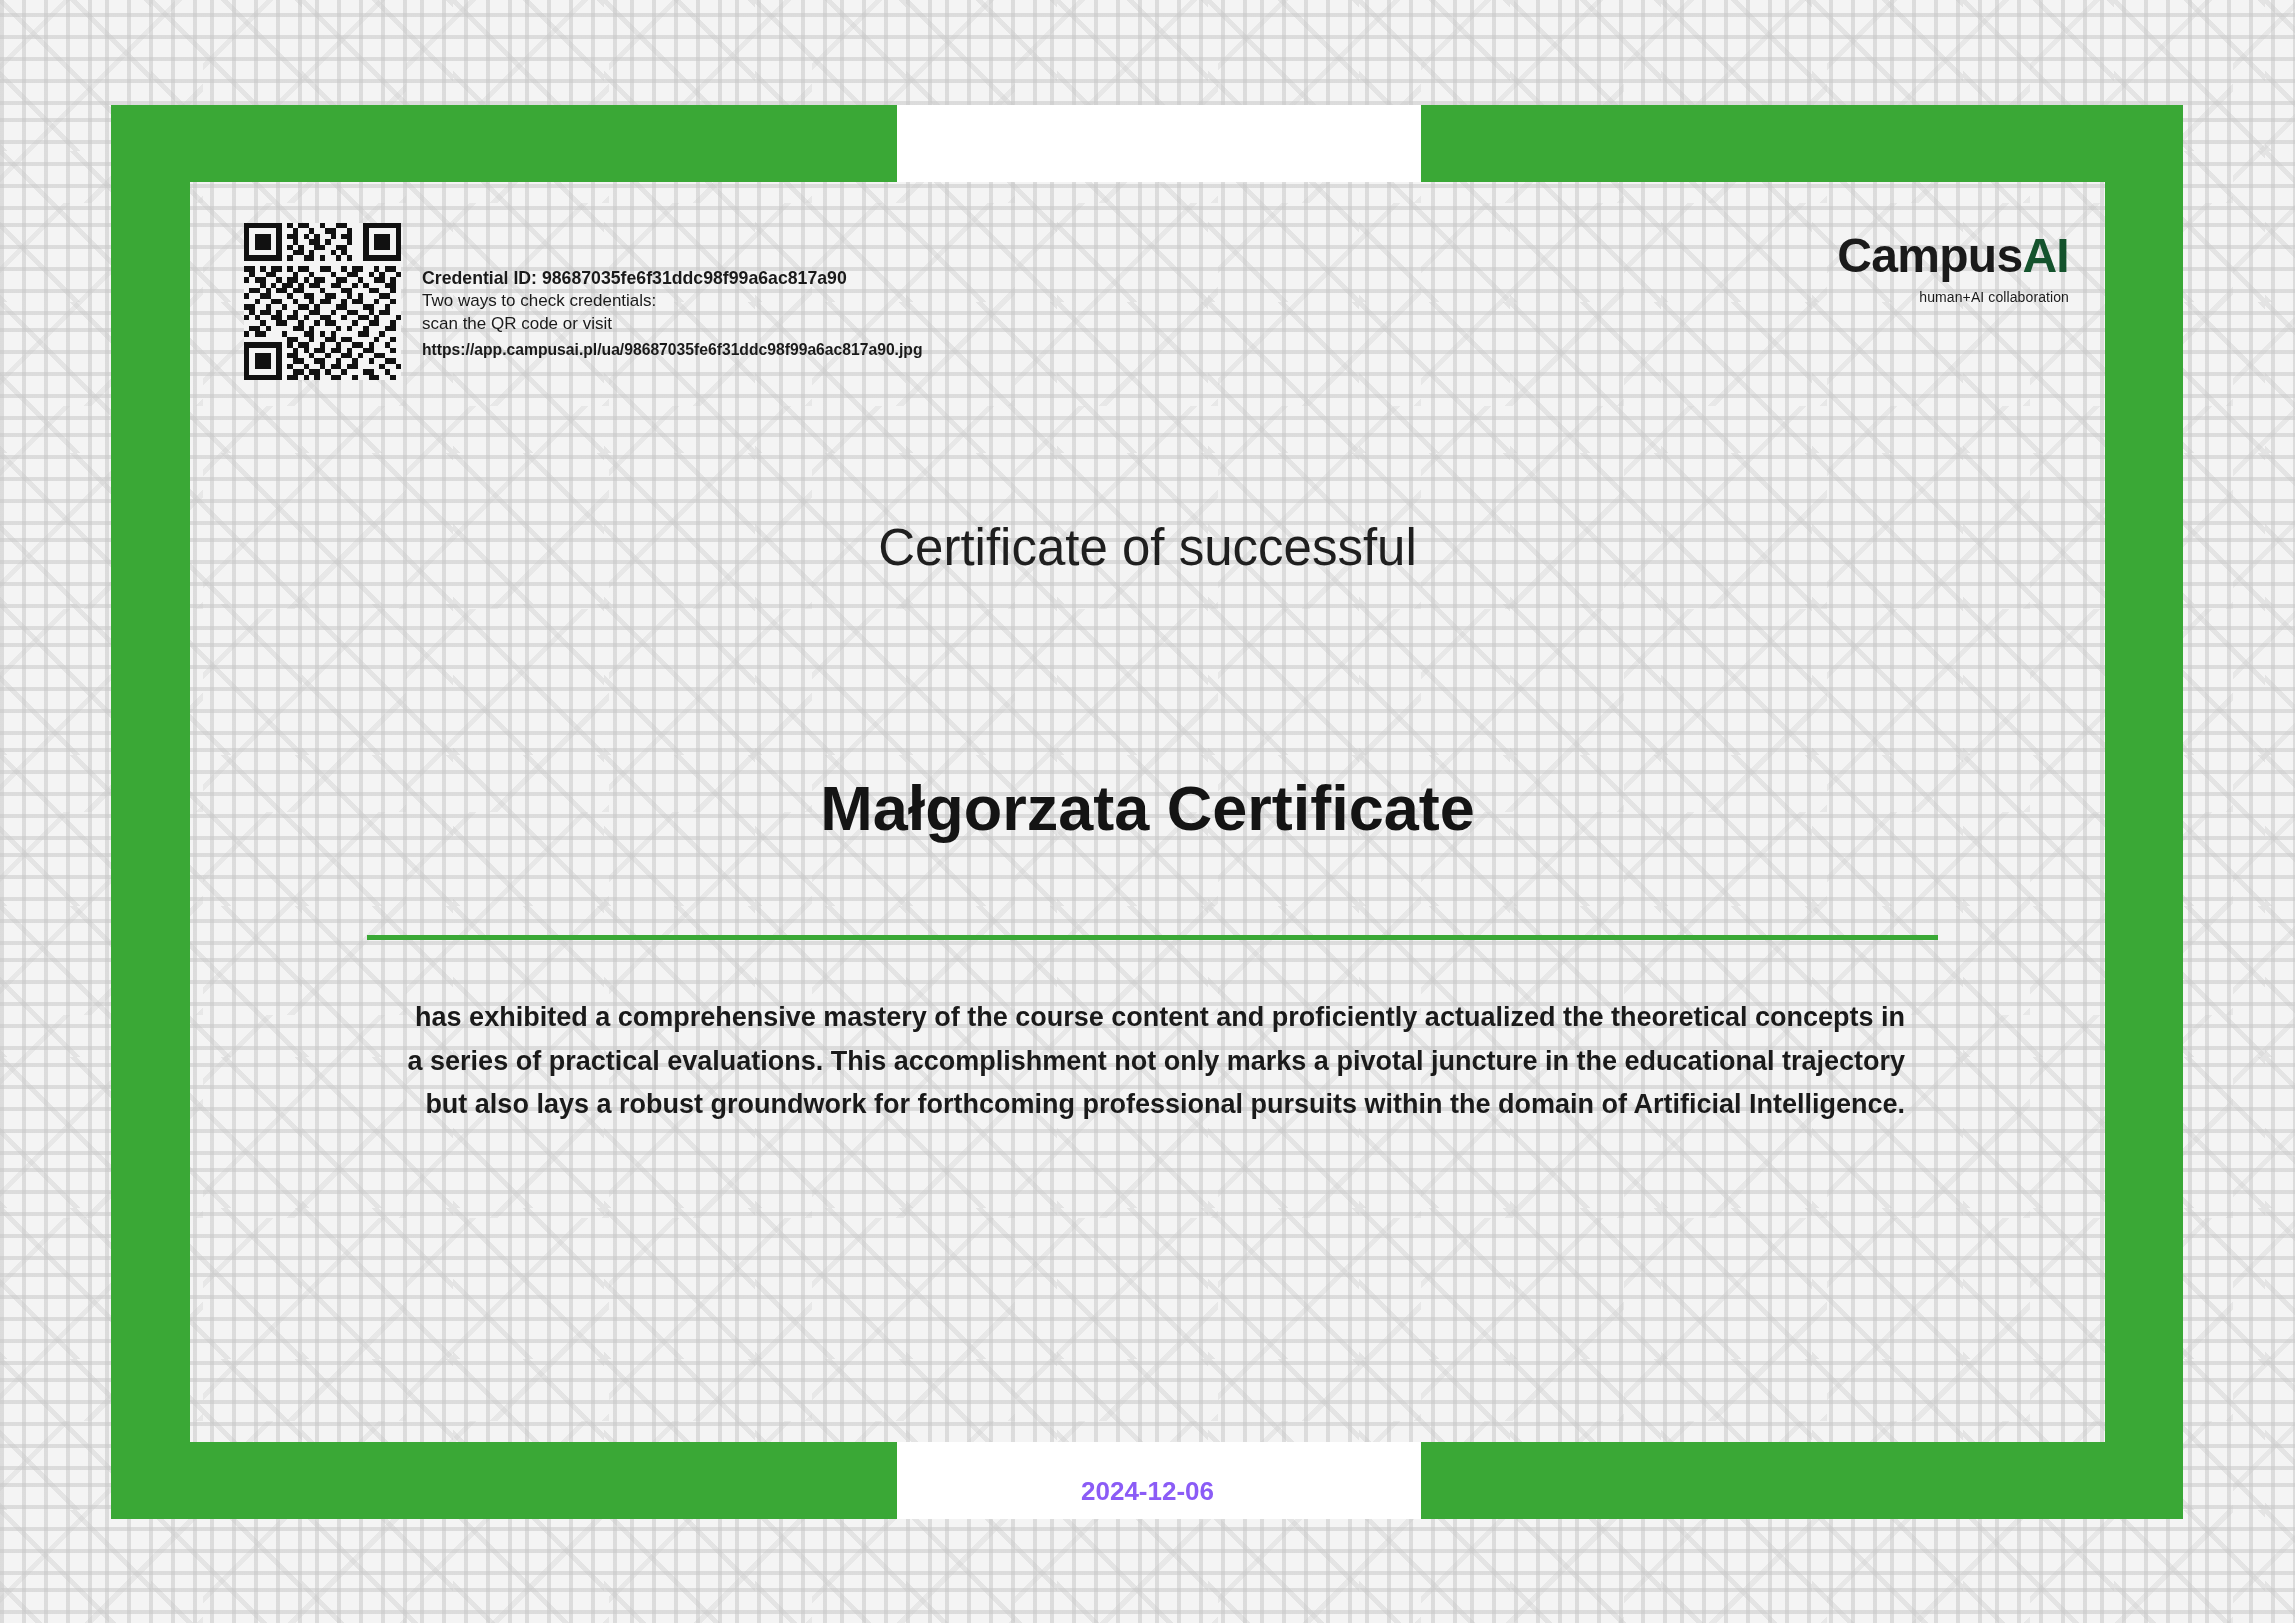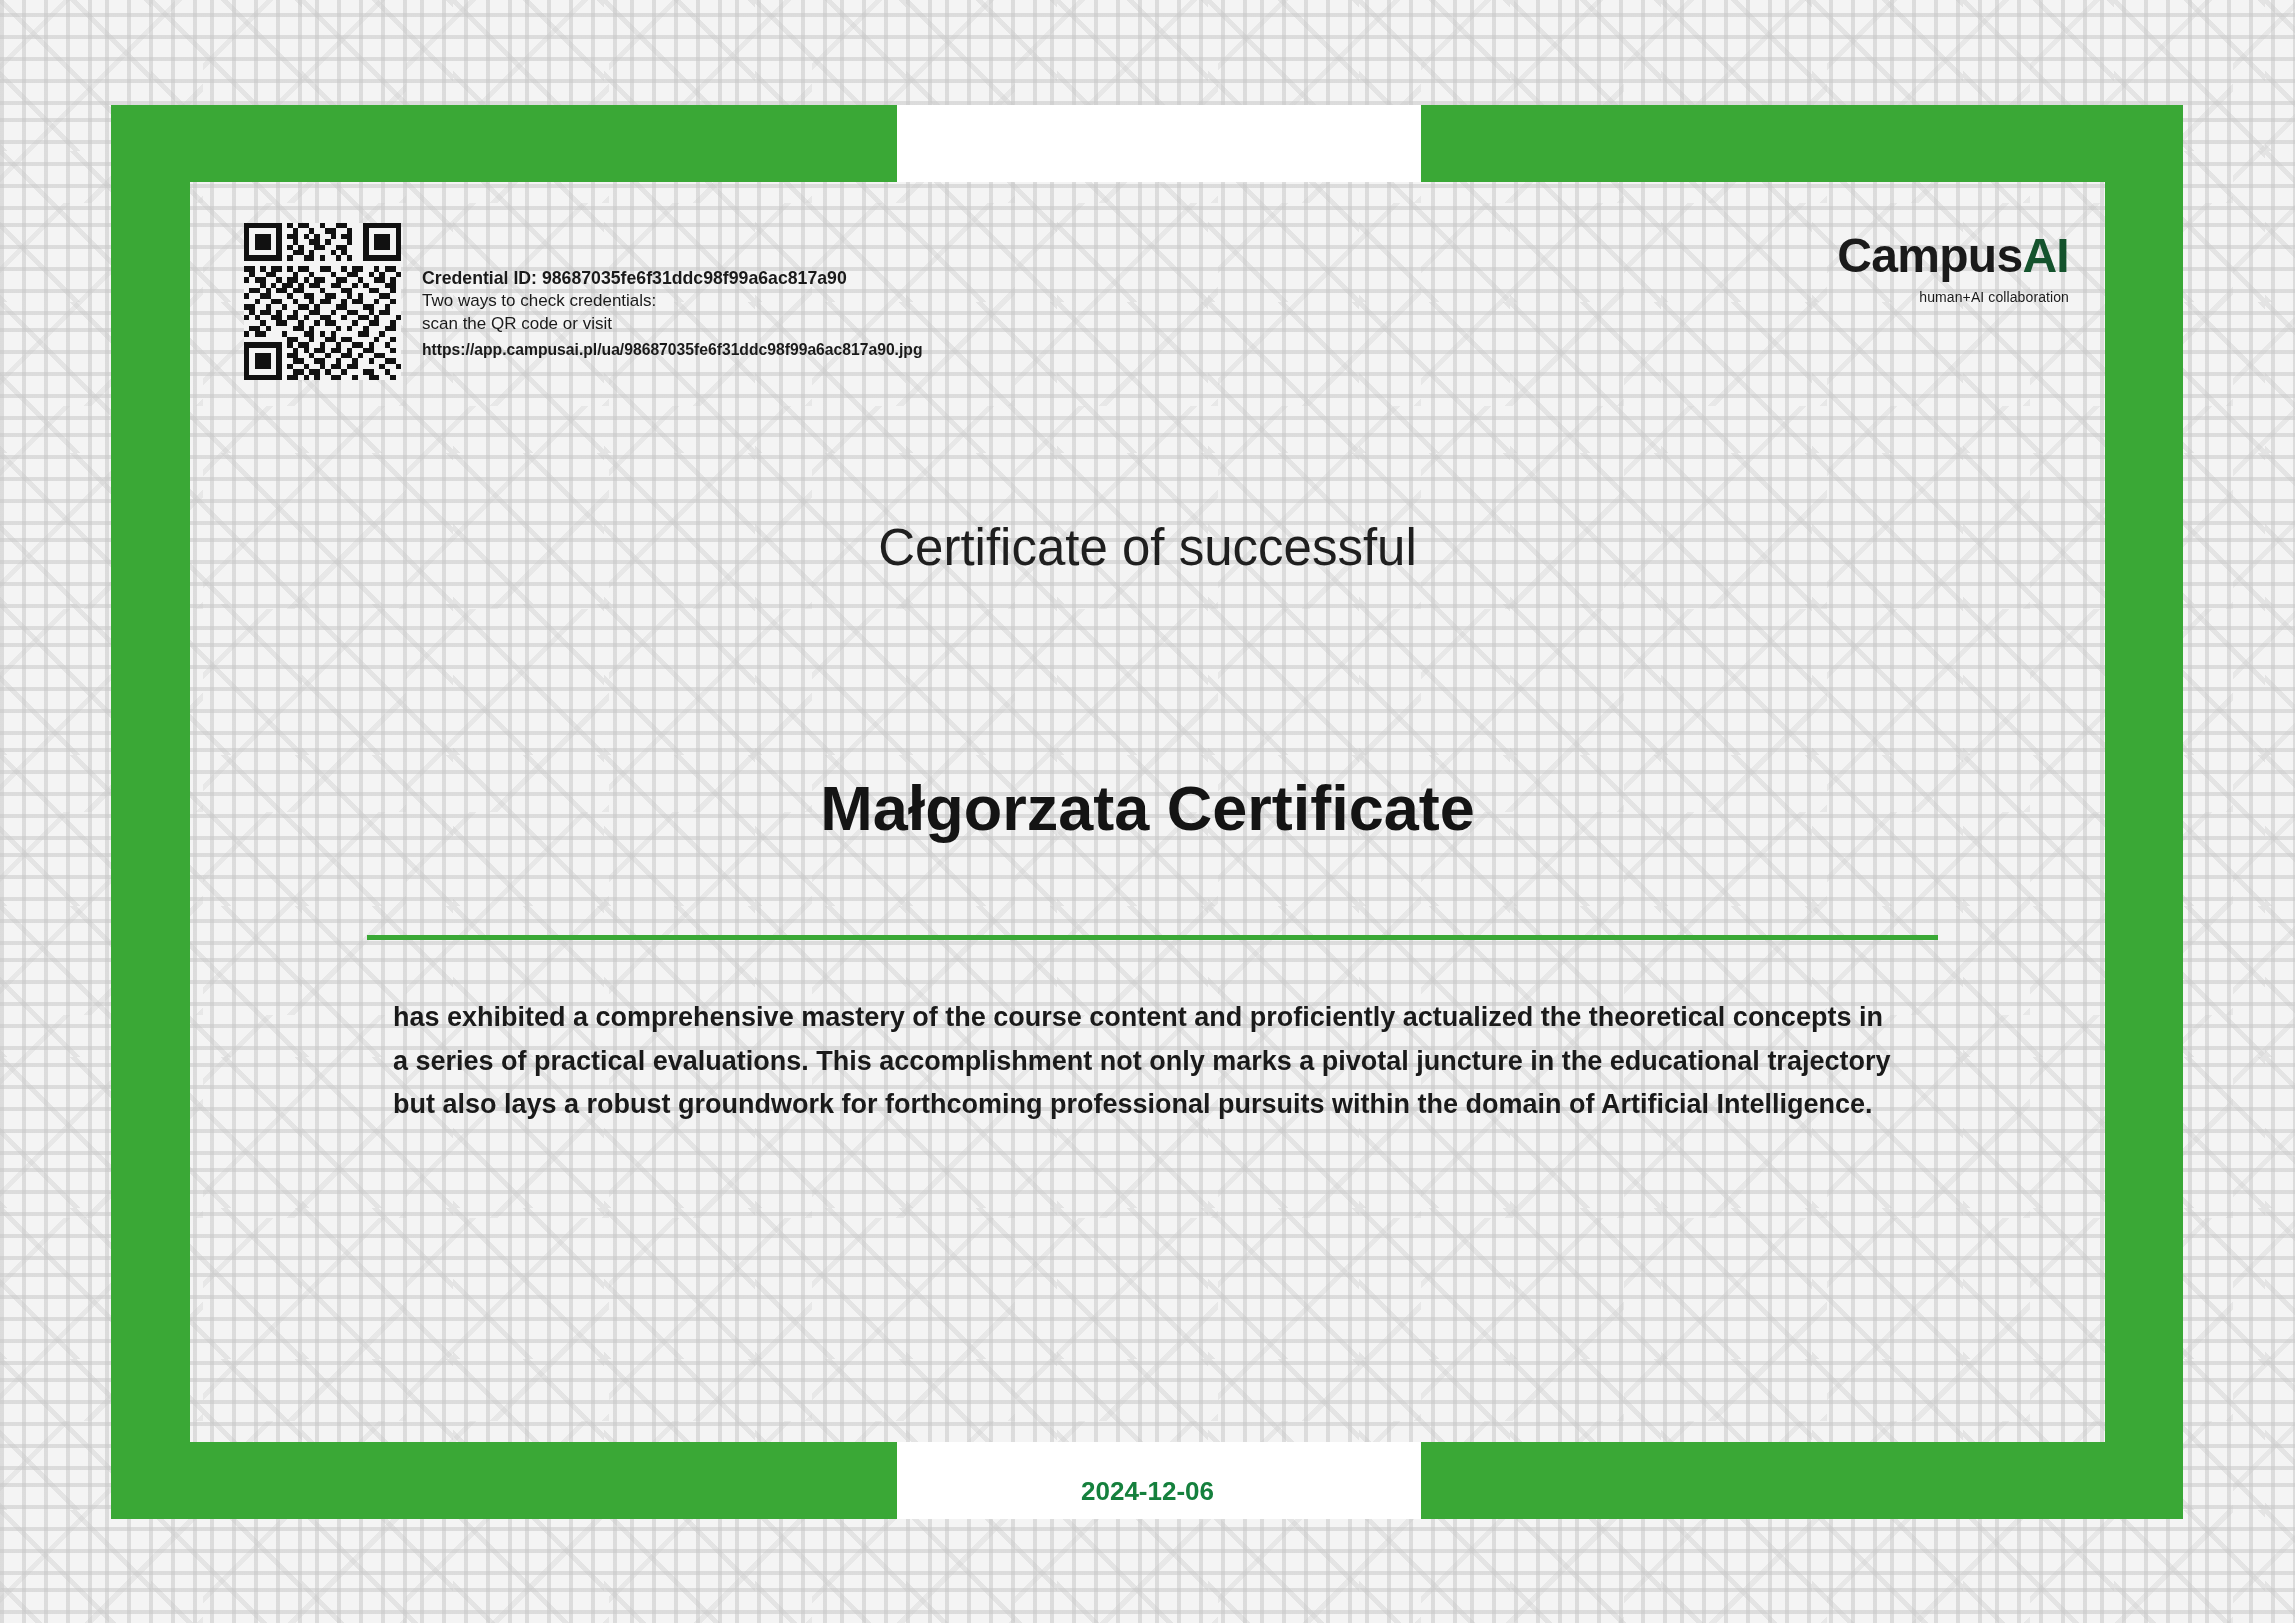--- a/index.html
+++ b/index.html
@@ -156,36 +156,36 @@
     width: 1571px;
     height: 4.6px;
     background: #3aa836;
   }
 
   .body-text {
     position: absolute;
     left: 393px;
     width: 1512px;
     top: 996px;
-    text-align: left;
+    text-align: right;
     font-size: 27px;
     font-weight: bold;
     line-height: 1.62;
     color: #1a1a1a;
   }
 
   .date {
     position: absolute;
     left: 0;
     right: 0;
     top: 1476px;
     text-align: center;
     font-size: 26px;
     font-weight: bold;
-    color: #15803d;
+    color: #8b5cf6;
   }
 </style>
 </head>
 <body>
 
 <div class="bg-pattern"></div>
 
 <div class="green-frame"></div>
 <div class="notch notch-top"></div>
 <div class="notch notch-bottom"></div>

